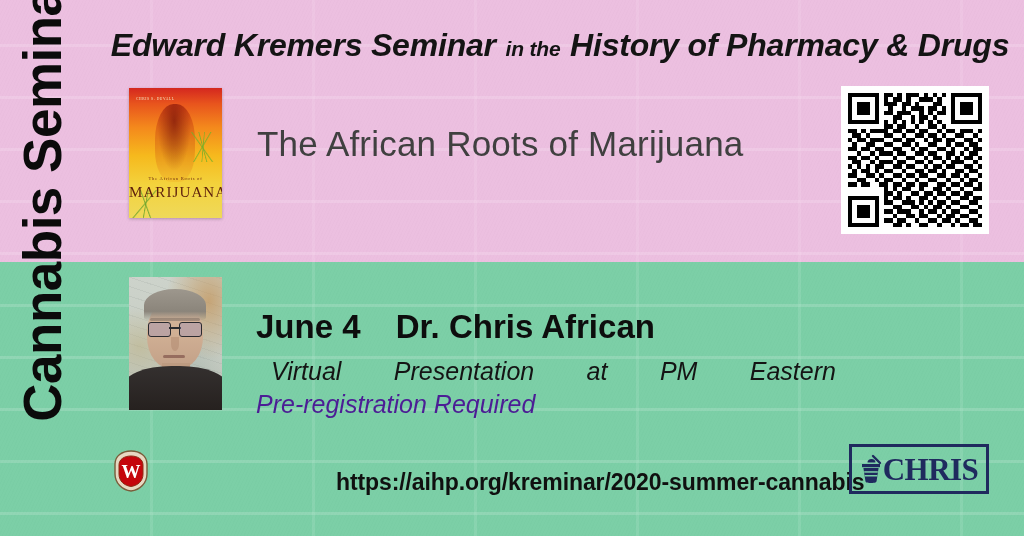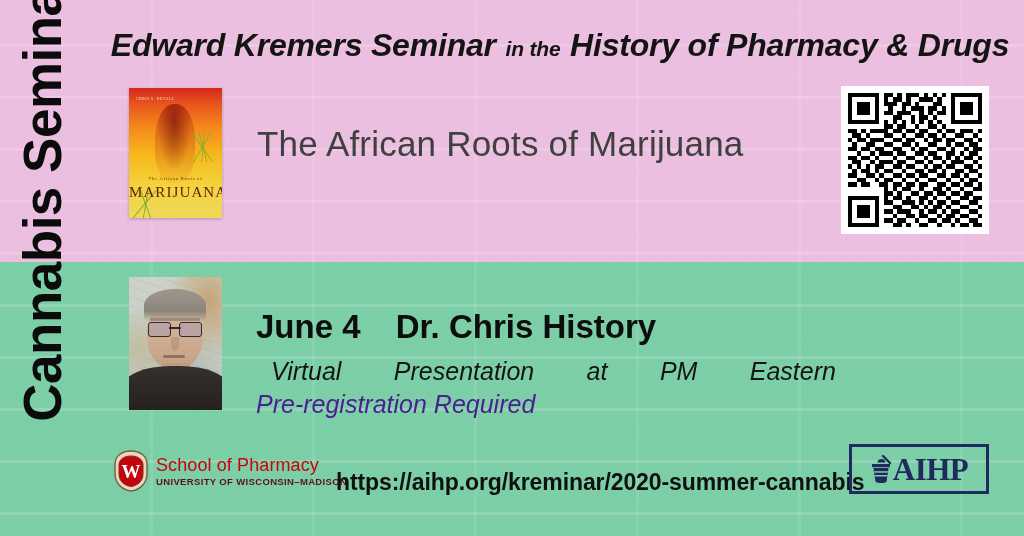--- a/index.html
+++ b/index.html
@@ -966,51 +966,47 @@
       <span class="lens r"></span>
     </div>
     <div class="nose"></div>
     <div class="mouth"></div>
     <div class="neck"></div>
     <div class="shirt"></div>
   </div>
 
   <div id="speaker-line">
     <span class="date">June 4</span>
-    <span>Dr. Chris History</span>
+    <span>Dr. Chris African</span>
   </div>
 
   <div id="detail-1">
       <span>Virtual</span>
       <span>Presentation</span>
       <span>at</span>
       <span>PM</span>
       <span>Eastern</span>
     </div>
   <div id="detail-2">Pre-registration Required</div>
 
   <div id="uw-logo">
     <svg class="crest" viewBox="0 0 36 42">
       <path d="M18 1 C27 1 34 6 34 14 L34 24 C34 33 27 40 18 41 C9 40 2 33 2 24 L2 14 C2 6 9 1 18 1 Z" fill="#e7d8c2" stroke="#7a5c3a" stroke-width="1.4"></path>
       <path d="M18 6 C25 6 30 9.5 30 15 L30 24 C30 31 25 35.5 18 36.5 C11 35.5 6 31 6 24 L6 15 C6 9.5 11 6 18 6 Z" fill="#c5050c" stroke="#8d2a13" stroke-width="1"></path>
       <text x="18" y="28" text-anchor="middle" font-family="Liberation Serif, serif" font-size="19" font-weight="bold" fill="#ffffff">W</text>
     </svg>
-    <div class="uw-text">
-      <div class="uw-main">School of Pharmacy</div>
-      <div class="uw-sub">UNIVERSITY OF WISCONSIN–MADISON</div>
-    </div>
   </div>
 
   <a id="event-url" href="#">https://aihp.org/kreminar/2020-summer-cannabis</a>
 
   <div id="aihp-logo">
     <svg class="mortar" viewBox="0 0 22 30">
       <path d="M13 2 L20 9" stroke="#1f2a5e" stroke-width="2.4" stroke-linecap="round" fill="none"></path>
       <path d="M11.5 5 C14 5 15.5 6.5 15.5 8.5 L7.5 8.5 C7.5 6.5 9 5 11.5 5 Z" fill="#1f2a5e"></path>
       <rect x="2" y="10" width="18" height="3.2" fill="#1f2a5e"></rect>
       <path d="M3.4 14 L18.6 14 L16.6 27 C16.4 28.3 15.4 29 11 29 C6.6 29 5.6 28.3 5.4 27 Z" fill="#1f2a5e"></path>
       <rect x="4.2" y="17.2" width="13.6" height="1.5" fill="#7bcfa6"></rect>
       <rect x="4.6" y="21" width="12.8" height="1.5" fill="#7bcfa6"></rect>
     </svg>
-    <span class="aihp-text">AIHP</span>
+    <span class="aihp-text">CHRIS</span>
   </div>
 
 </div>
 
 </body></html>

